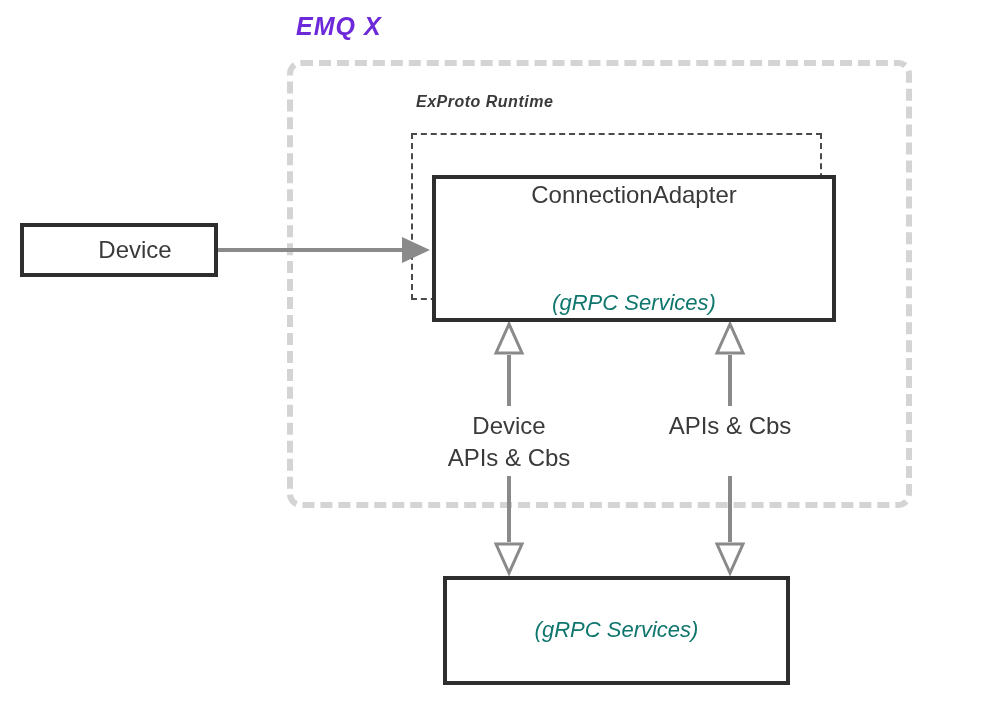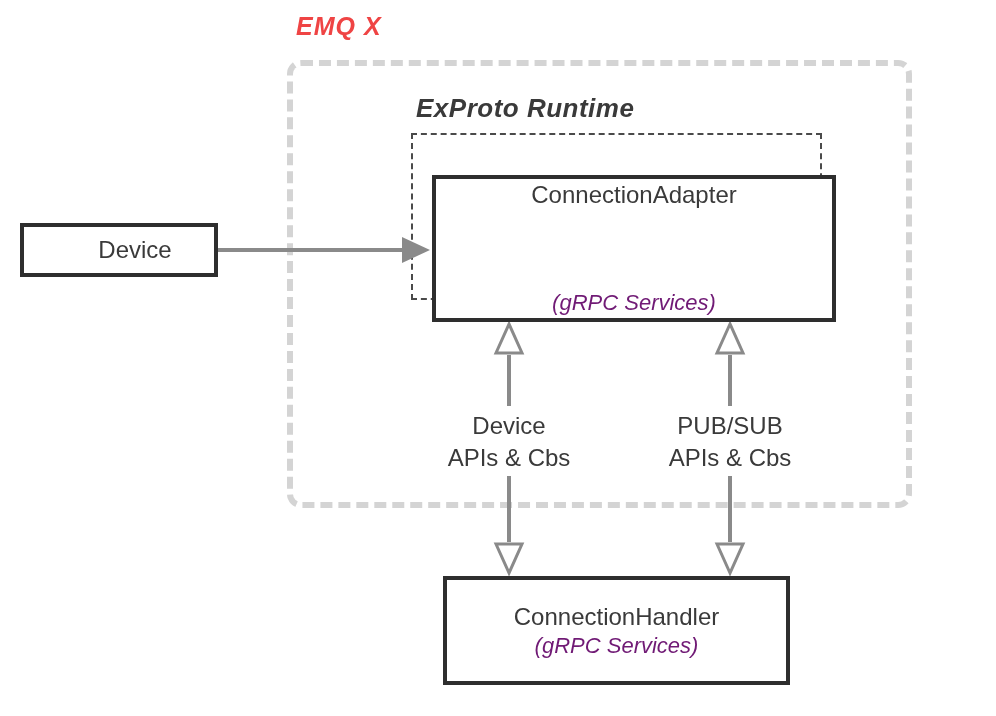--- a/index.html
+++ b/index.html
@@ -11,26 +11,26 @@
     font-family: "Liberation Sans", "DejaVu Sans", sans-serif;
     color: #3a3a3a;
     overflow: hidden;
   }
   .abs { position: absolute; }
 
   
   .diagram-title {
     left: 296px; top: 12px;
     font-size: 25px; font-style: italic; font-weight: 600;
-    letter-spacing: 1px; color: #ef4444;
+    letter-spacing: 1px; color: #6d28d9;
     z-index: 5;
   }
   .runtime-title {
     left: 416px; top: 93px;
-    font-size: 26px; font-style: italic; font-weight: 600;
+    font-size: 16px; font-style: italic; font-weight: 600;
     letter-spacing: 0.5px; color: #3a3a3a;
     z-index: 5;
   }
 
   
   .outer-boundary {
     left: 287px; top: 60px;
     width: 625px; height: 448px;
     box-sizing: border-box;
     border: 6px dashed #d4d4d4;
@@ -56,21 +56,21 @@
     display: flex;
     flex-direction: column;
     align-items: center;
     justify-content: center;
     z-index: 4;
   }
   .node-device { left: 20px;  top: 223px; width: 198px; height: 54px; padding-left: 32px;  }
   .node-adapter { left: 432px; top: 175px; width: 404px; height: 147px; justify-content: space-between; }
   .node-handler { left: 443px; top: 576px; width: 347px; height: 109px; }
   .node-label { font-size: 24px; line-height: 1.3; color: #3a3a3a; }
-  .node-sublabel { font-size: 22px; line-height: 1.3; font-style: italic; color: #701a75; }
+  .node-sublabel { font-size: 22px; line-height: 1.3; font-style: italic; color: #0f766e; }
 
   
   .edge-label {
     background: #ffffff;
     text-align: center;
     font-size: 24px;
     color: #3a3a3a;
     z-index: 5;
   }
   .label-tcp { left: 266px; top: 234px; width: 124px; height: 32px; line-height: 32px; }
@@ -108,28 +108,26 @@
   <div class="abs node node-device">
     <div class="node-label">Device</div>
   </div>
 
   <div class="abs node node-adapter">
     <div class="node-label">ConnectionAdapter</div>
     <div class="node-sublabel">(gRPC Services)</div>
   </div>
 
   <div class="abs node node-handler">
-    <div class="node-label">ConnectionHandler</div>
     <div class="node-sublabel">(gRPC Services)</div>
   </div>
 
 
   <div class="abs edge-label label-socket">
     <div>Device</div>
     <div>APIs &amp; Cbs</div>
   </div>
 
   <div class="abs edge-label label-pubsub">
-    <div>PUB/SUB</div>
     <div>APIs &amp; Cbs</div>
   </div>
 
 </div>
 
 </body></html>

